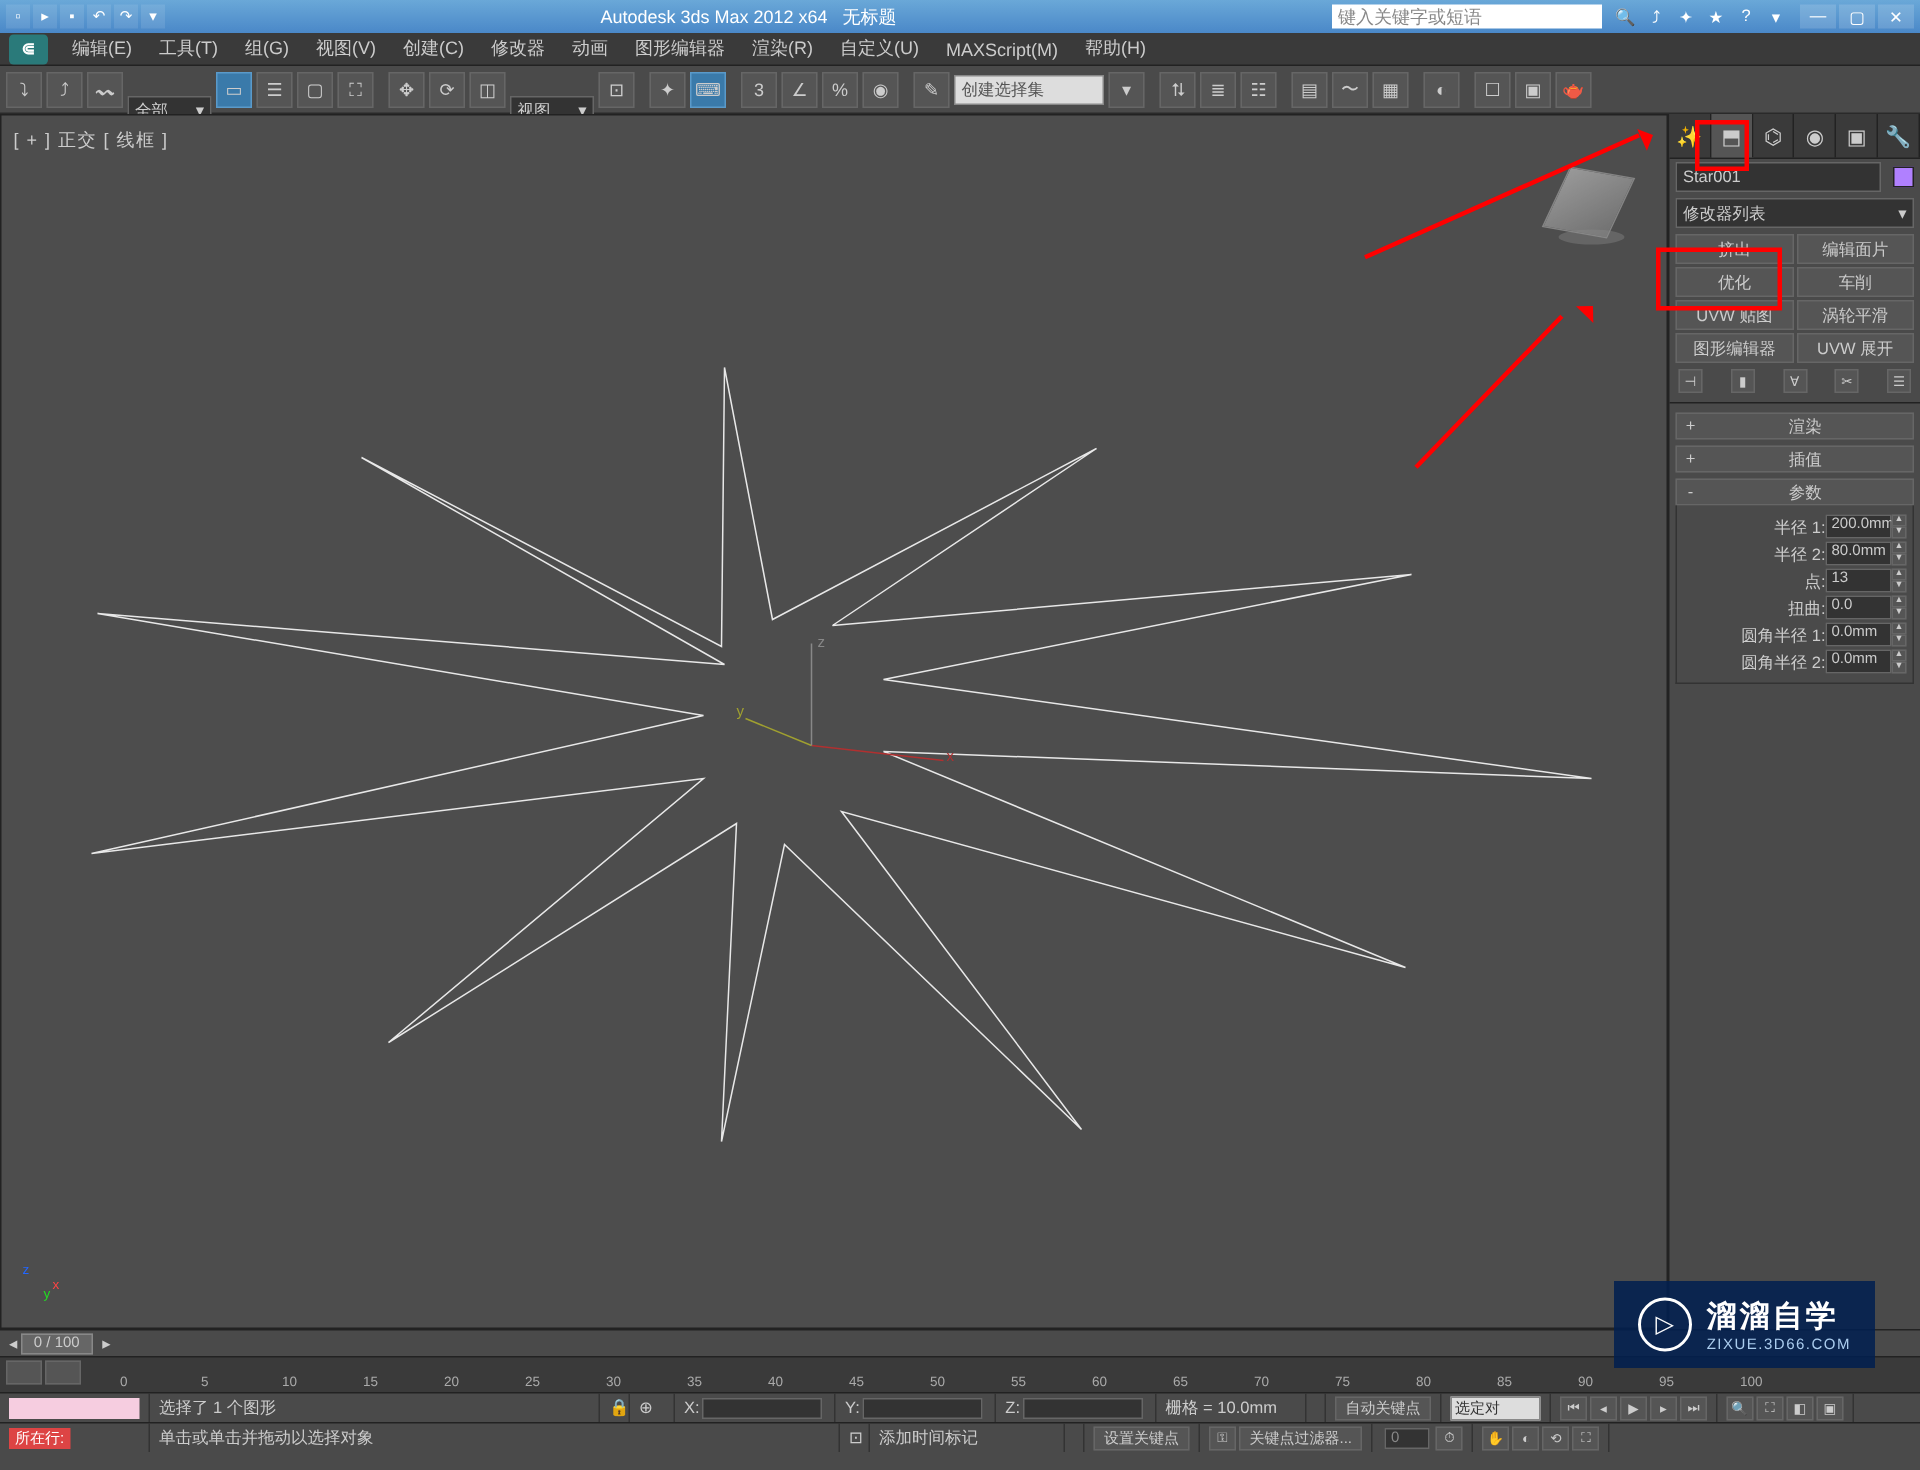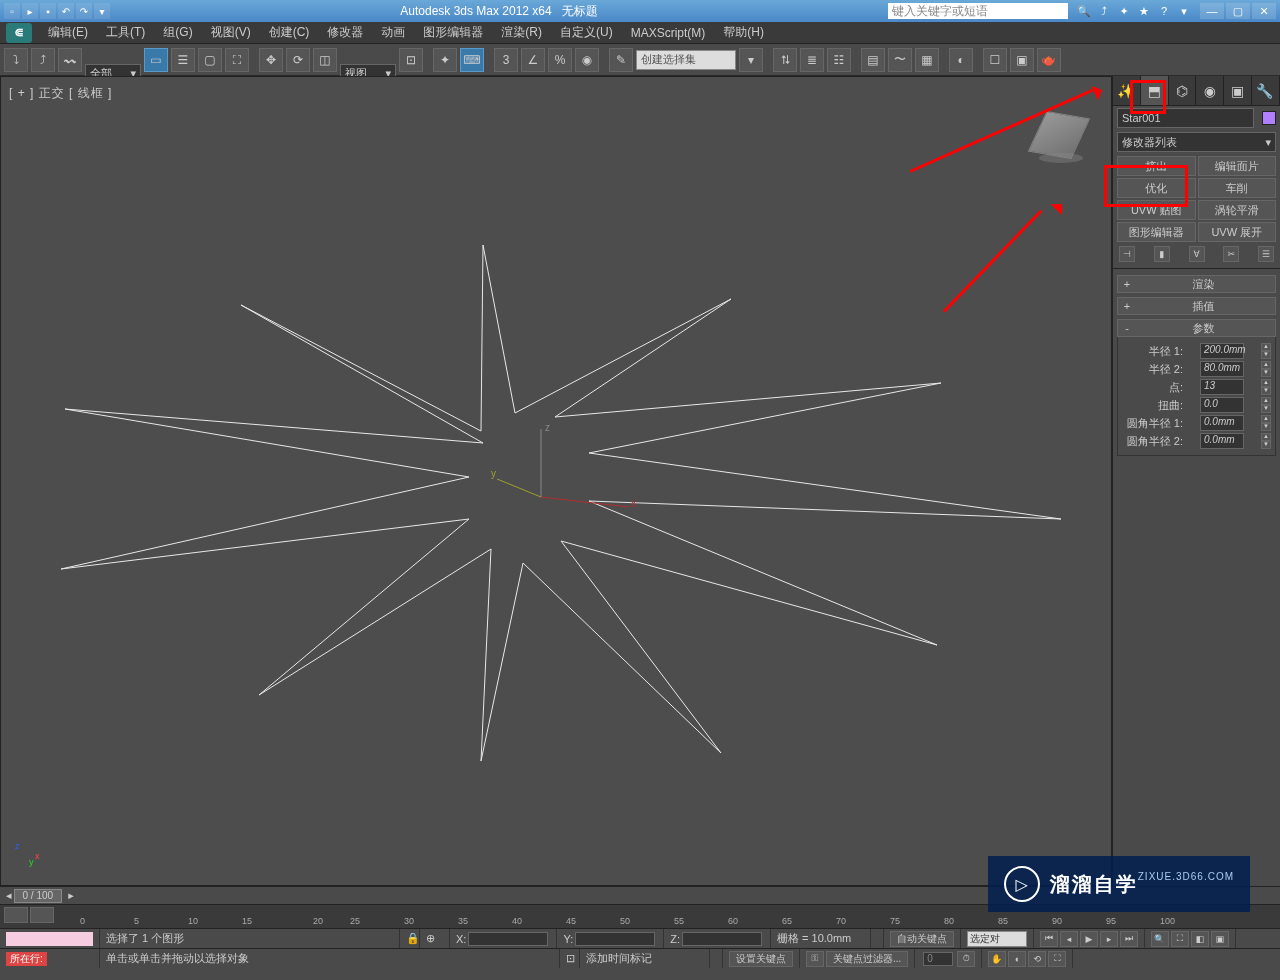--- a/index.html
+++ b/index.html
@@ -48,23 +48,23 @@
 .mod-stack { height: 90px; background: #3a3a3a; border: 1px solid #666; margin: 4px; }
 .mod-stack-item { background: #5a7a9a; padding: 2px 16px; font-size: 11px; border-bottom: 1px solid #666; }
 .stack-btns { display: flex; gap: 4px; padding: 2px 6px; justify-content: space-between; }
 .stack-btn { width: 16px; height: 16px; background: #555; border: 1px solid #666; font-size: 9px; display: flex; align-items: center; justify-content: center; }
 
 .rollout { margin: 2px 4px; }
 .rollout-header { height: 18px; background: #555; border: 1px solid #666; display: flex; align-items: center; font-size: 11px; padding: 0 2px; }
 .rollout-header .sign { width: 14px; text-align: center; }
 .rollout-header .title { flex: 1; text-align: center; }
 .rollout-body { background: #4a4a4a; border: 1px solid #333; border-top: none; padding: 4px 4px; }
-.param-row { display: flex; align-items: center; justify-content: flex-end; gap: 17px; margin: 2px 0; }
+.param-row { display: flex; align-items: center; justify-content: flex-end; gap: 0; margin: 2px 0; }
 .param-label { font-size: 11px; color: #ccc; }
-.param-input { width: 44px; height: 16px; background: #333; border: 1px solid #666; color: #ccc; padding: 0 3px; font-size: 10px; text-align: left; font-style: italic; }
+.param-input { width: 44px; height: 16px; background: #333; border: 1px solid #666; color: #ccc; padding: 0 3px; font-size: 10px; text-align: left; }
 .spinner { width: 10px; display: flex; flex-direction: column; }
 .spinner span { height: 8px; background: #555; border: 1px solid #666; font-size: 6px; line-height: 5px; text-align: center; }
 
 
 .timeline { height: 18px; background: #4a4a4a; display: flex; align-items: center; border-top: 1px solid #222; }
 .time-slider-btn { height: 14px; padding: 0 8px; background: #666; border: 1px solid #888; font-size: 10px; margin-left: 2px; }
 .track-ruler { height: 24px; background: #3a3a3a; border-top: 1px solid #222; display: flex; align-items: flex-end; padding: 0 80px 2px 80px; position: relative; }
 .tick { position: absolute; bottom: 2px; font-size: 9px; color: #aaa; }
 .trackbar-left { position: absolute; left: 4px; top: 2px; display: flex; gap: 2px; }
 .trackbar-left span { width: 24px; height: 16px; background: #555; border: 1px solid #666; }
@@ -75,21 +75,21 @@
 .coord-input { width: 80px; height: 14px; background: #333; border: 1px solid #666; margin: 0 2px; color: #888; font-size: 10px; padding: 0 3px; }
 .anim-btn { height: 16px; padding: 0 6px; background: #555; border: 1px solid #666; font-size: 10px; }
 .key-filter-dd { width: 60px; height: 16px; background: #ddd; color: #333; font-size: 10px; padding: 0 2px; border: 1px solid #888; }
 .play-btn { width: 18px; height: 16px; background: #555; border: 1px solid #666; font-size: 9px; display: inline-flex; align-items: center; justify-content: center; }
 .maxscript-cell { display: flex; align-items: center; gap: 4px; }
 .maxscript-label { background: #d44; color: #fff; padding: 0 4px; font-size: 10px; height: 14px; display: flex; align-items: center; }
 
 
 .watermark { position: absolute; right: 30px; bottom: 68px; background: rgba(0,30,80,0.85); padding: 10px 16px; display: flex; align-items: center; gap: 10px; }
 .watermark-icon { width: 36px; height: 36px; border: 2px solid #fff; border-radius: 50%; display: flex; align-items: center; justify-content: center; color: #fff; font-size: 16px; }
-.watermark-text { color: #fff; display: flex; flex-direction: row; }
+.watermark-text { color: #fff; display: flex; flex-direction: column; }
 .watermark-text .big { font-size: 20px; font-weight: bold; letter-spacing: 2px; }
 .watermark-text .small { font-size: 10px; letter-spacing: 1px; color: #aaccee; }
 
 
 .hl-box { position: absolute; border: 3px solid #f00; pointer-events: none; }
 .hl-tab { top: 80px; right: 114px; width: 36px; height: 34px; }
 .hl-extrude { top: 165px; right: 92px; width: 84px; height: 42px; }
 
 
 .arrow-line { position: absolute; background: #f00; height: 3px; transform-origin: left center; pointer-events: none; }
@@ -354,21 +354,21 @@
 </div>
 <div class="track-ruler">
   <div class="trackbar-left">
     <span></span>
     <span></span>
   </div>
 <span class="tick" style="left: 80px;">0</span>
     <span class="tick" style="left: 134px;">5</span>
     <span class="tick" style="left: 188px;">10</span>
     <span class="tick" style="left: 242px;">15</span>
-    <span class="tick" style="left: 296px; margin-left: 17px;">20</span>
+    <span class="tick" style="left: 296px;">20</span>
     <span class="tick" style="left: 350px;">25</span>
     <span class="tick" style="left: 404px;">30</span>
     <span class="tick" style="left: 458px;">35</span>
     <span class="tick" style="left: 512px;">40</span>
     <span class="tick" style="left: 566px;">45</span>
     <span class="tick" style="left: 620px;">50</span>
     <span class="tick" style="left: 674px;">55</span>
     <span class="tick" style="left: 728px;">60</span>
     <span class="tick" style="left: 782px;">65</span>
     <span class="tick" style="left: 836px;">70</span>

